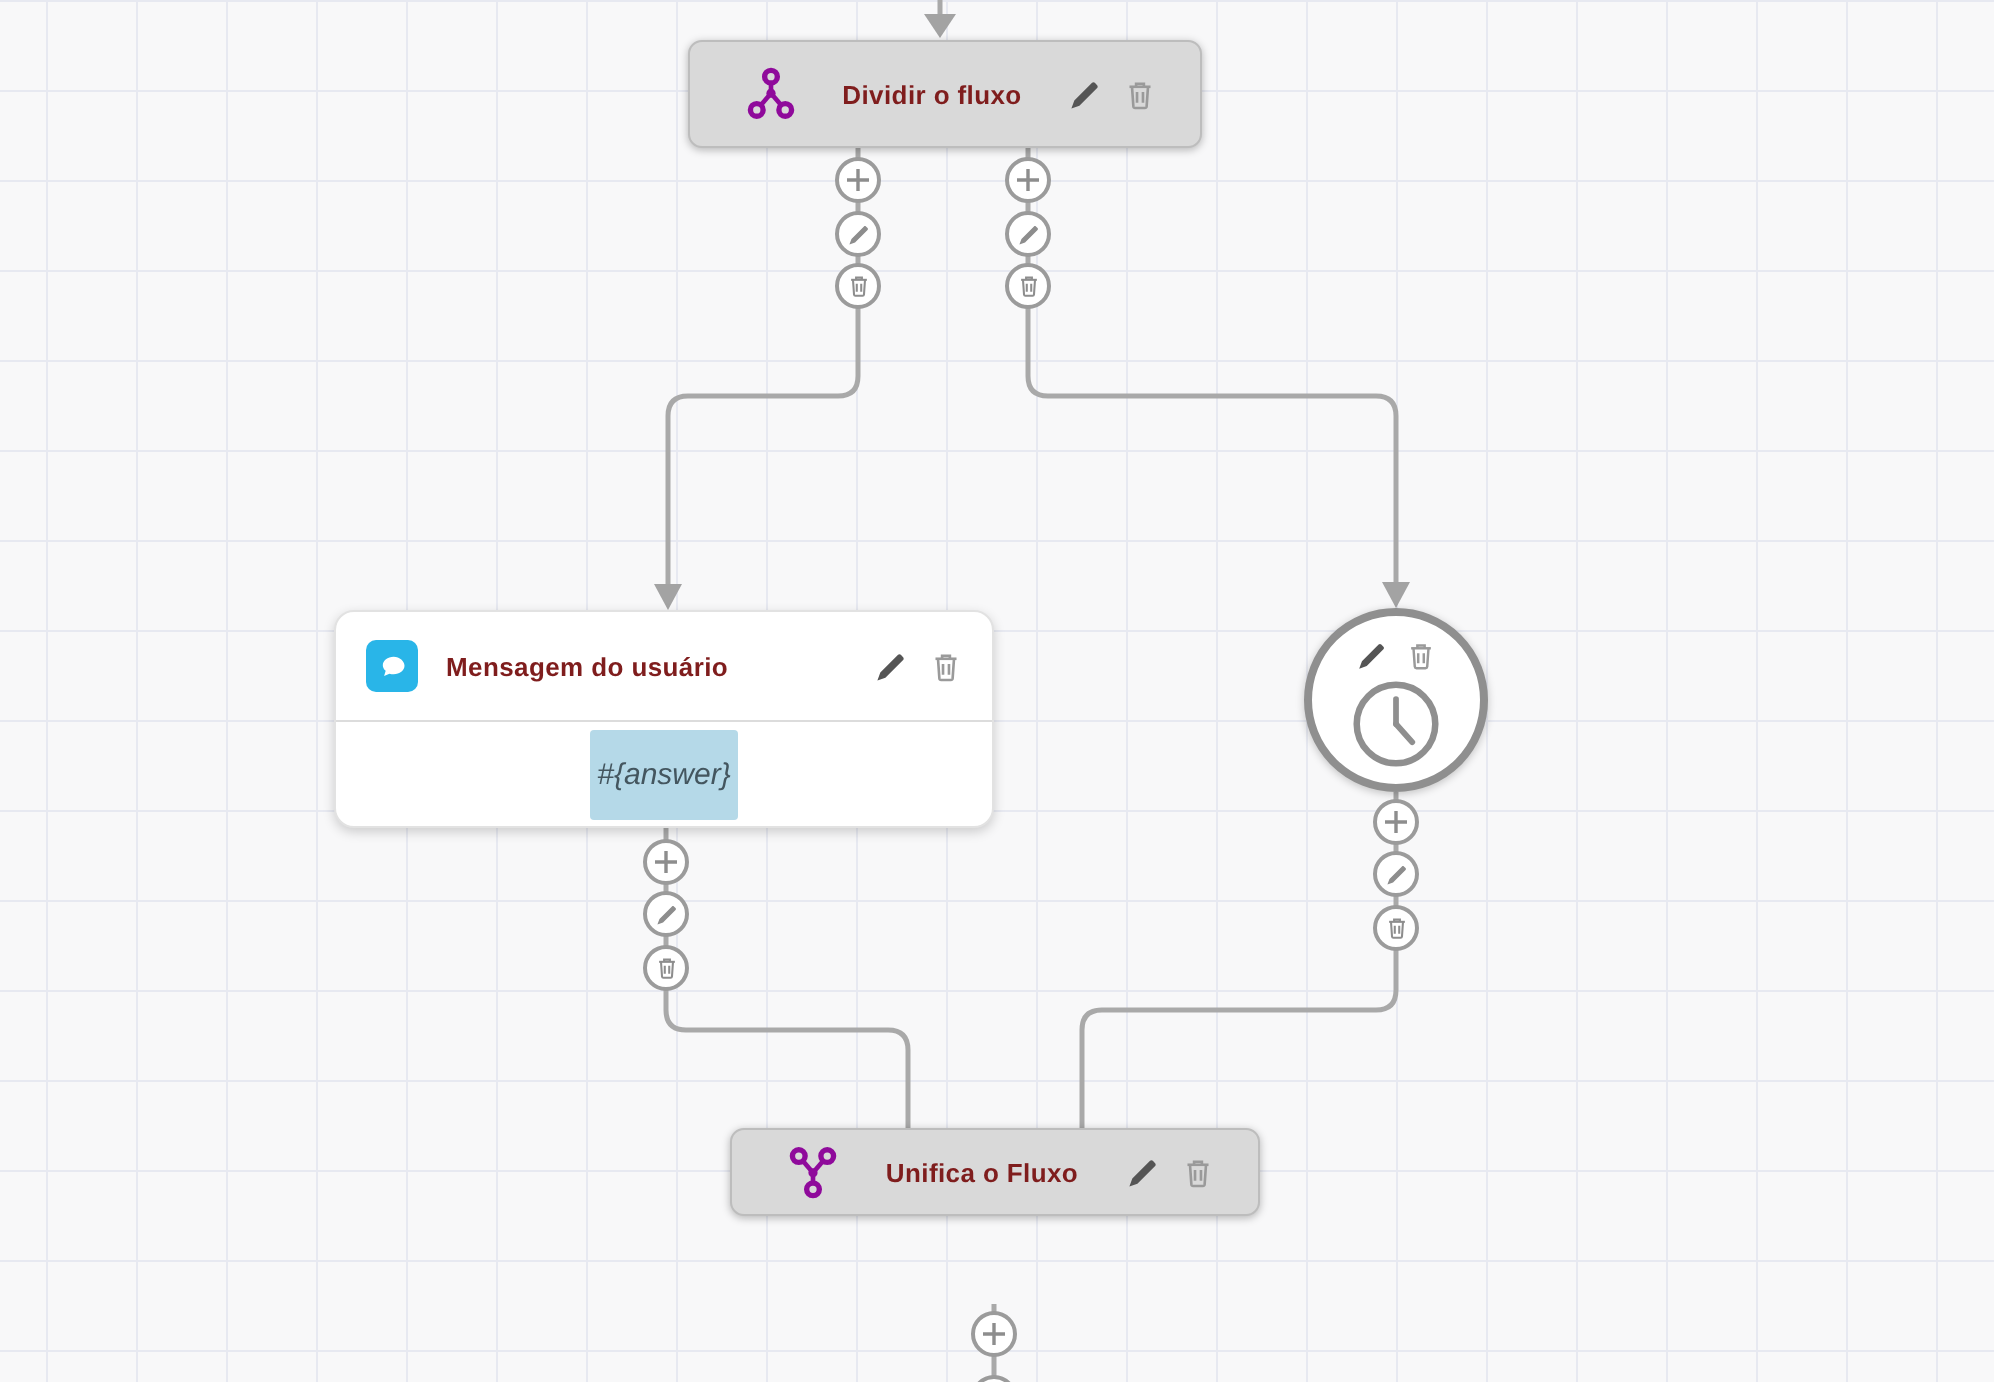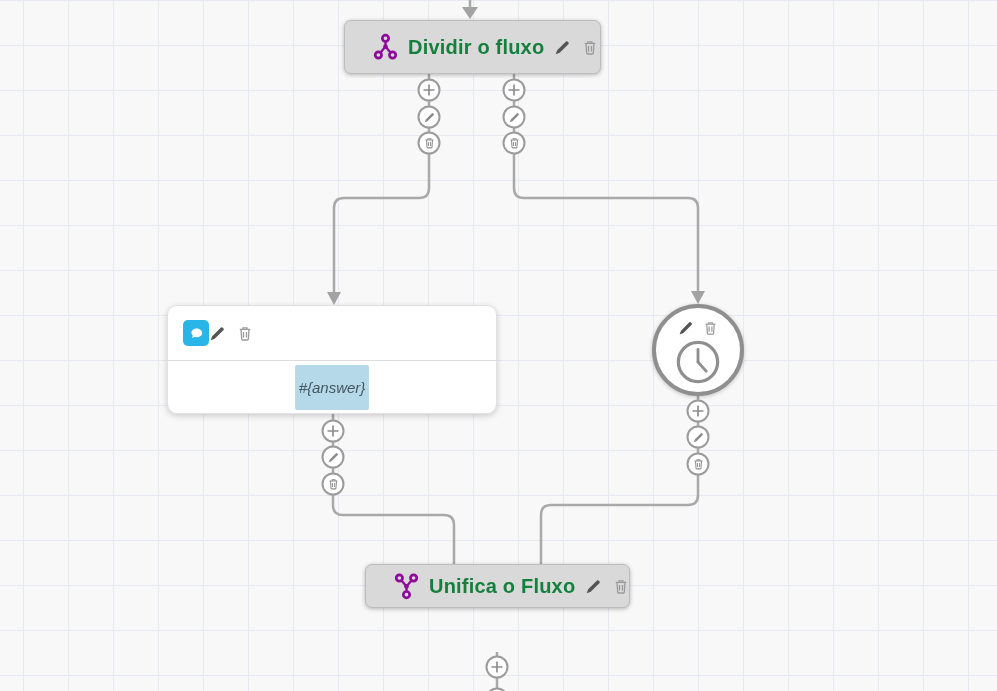--- a/index.html
+++ b/index.html
@@ -15,21 +15,21 @@
   }
   .connectors{position:absolute;left:0;top:0;width:997px;height:691px;}
 
   
   .node{position:absolute;display:flex;align-items:center;box-sizing:border-box;}
   .node-gray{
     background:#d9d9d9;border:1px solid #bdbdbd;border-radius:7px;
     box-shadow:0 1px 4px rgba(0,0,0,.28);
     padding:0 22px 0 28px;
   }
-  .node-title{font-size:20px;font-weight:bold;color:#15803d;letter-spacing:.2px;white-space:nowrap;}
+  .node-title{font-size:13px;font-weight:bold;color:#7f1d1d;letter-spacing:.2px;white-space:nowrap;}
   .node-gray .node-title{flex:1;text-align:center;margin:0 10px;}
   .hdr-actions{display:flex;align-items:center;gap:11px;}
   .icon-btn{display:flex;align-items:center;justify-content:center;cursor:pointer;background:none;border:none;padding:0;}
   .edit-color{color:#555555;}
   .trash-color{color:#9a9a9a;}
 
   .node-white{
     background:#ffffff;border:1px solid #e2e2e2;border-radius:10px;
     box-shadow:0 2px 6px rgba(0,0,0,.18);
     flex-direction:column;align-items:stretch;padding:0;
@@ -120,20 +120,21 @@
     </span>
   </div>
 
   <div class="node node-white" style="left:167px;top:305px;width:330px;height:109px;">
     <div class="hdr">
       <span class="blue-icon">
         <svg width="17" height="17" viewBox="0 0 26 26" fill="#ffffff">
           <path d="M13.5 5.2c-4.6 0-8.3 2.9-8.3 6.4 0 1.7.85 3.2 2.2 4.3L6.2 19.9l4.1-1.8c1 .3 2.05.45 3.2.45 4.6 0 8.3-2.9 8.3-6.45S18.1 5.2 13.5 5.2z"></path>
         </svg>
       </span>
+      <span class="node-title">Mensagem do usuário</span>
       <span class="hdr-actions">
         <button class="icon-btn edit-color">
           <svg width="17" height="17" viewBox="0 0 14 14" fill="currentColor">
             <path d="M1.4 12.6 L2.6 9.3 L9.9 2 C10.2 1.7 10.75 1.7 11.05 2 L12 2.95 C12.3 3.25 12.3 3.8 12 4.1 L4.7 11.4 Z"></path>
           </svg>
         </button>
         <button class="icon-btn trash-color">
           <svg width="16" height="17" viewBox="0 0 14 14" fill="none" stroke="currentColor" stroke-width="1.15">
             <path d="M2.4 3.4 H11.6"></path>
             <path d="M5.3 3.4 V2.1 H8.7 V3.4"></path>

